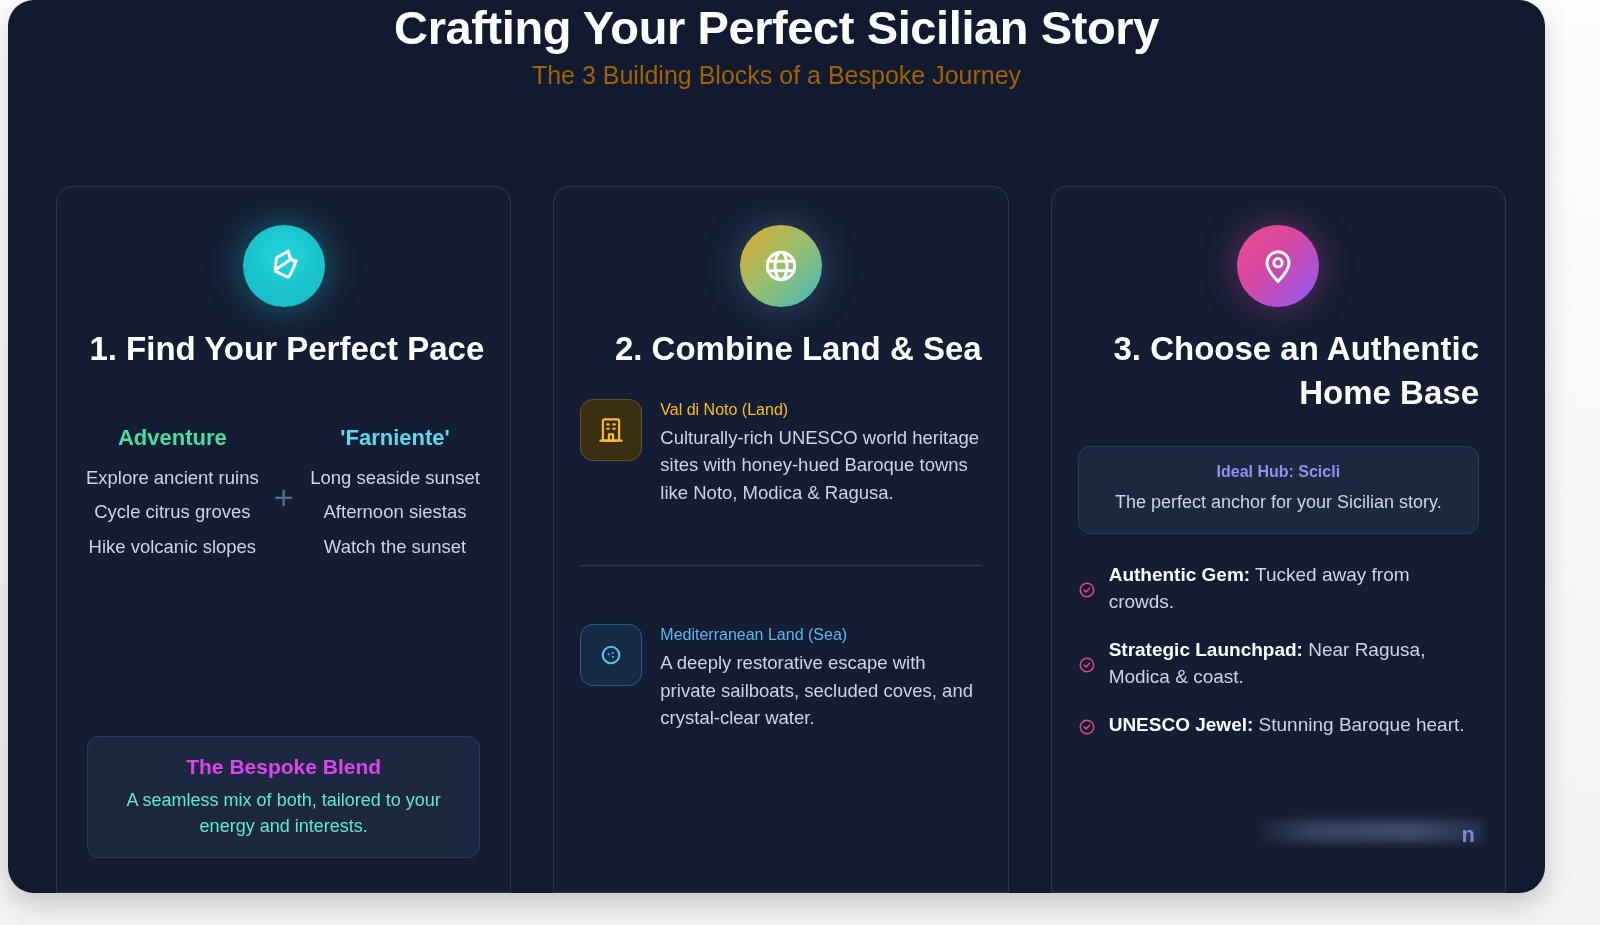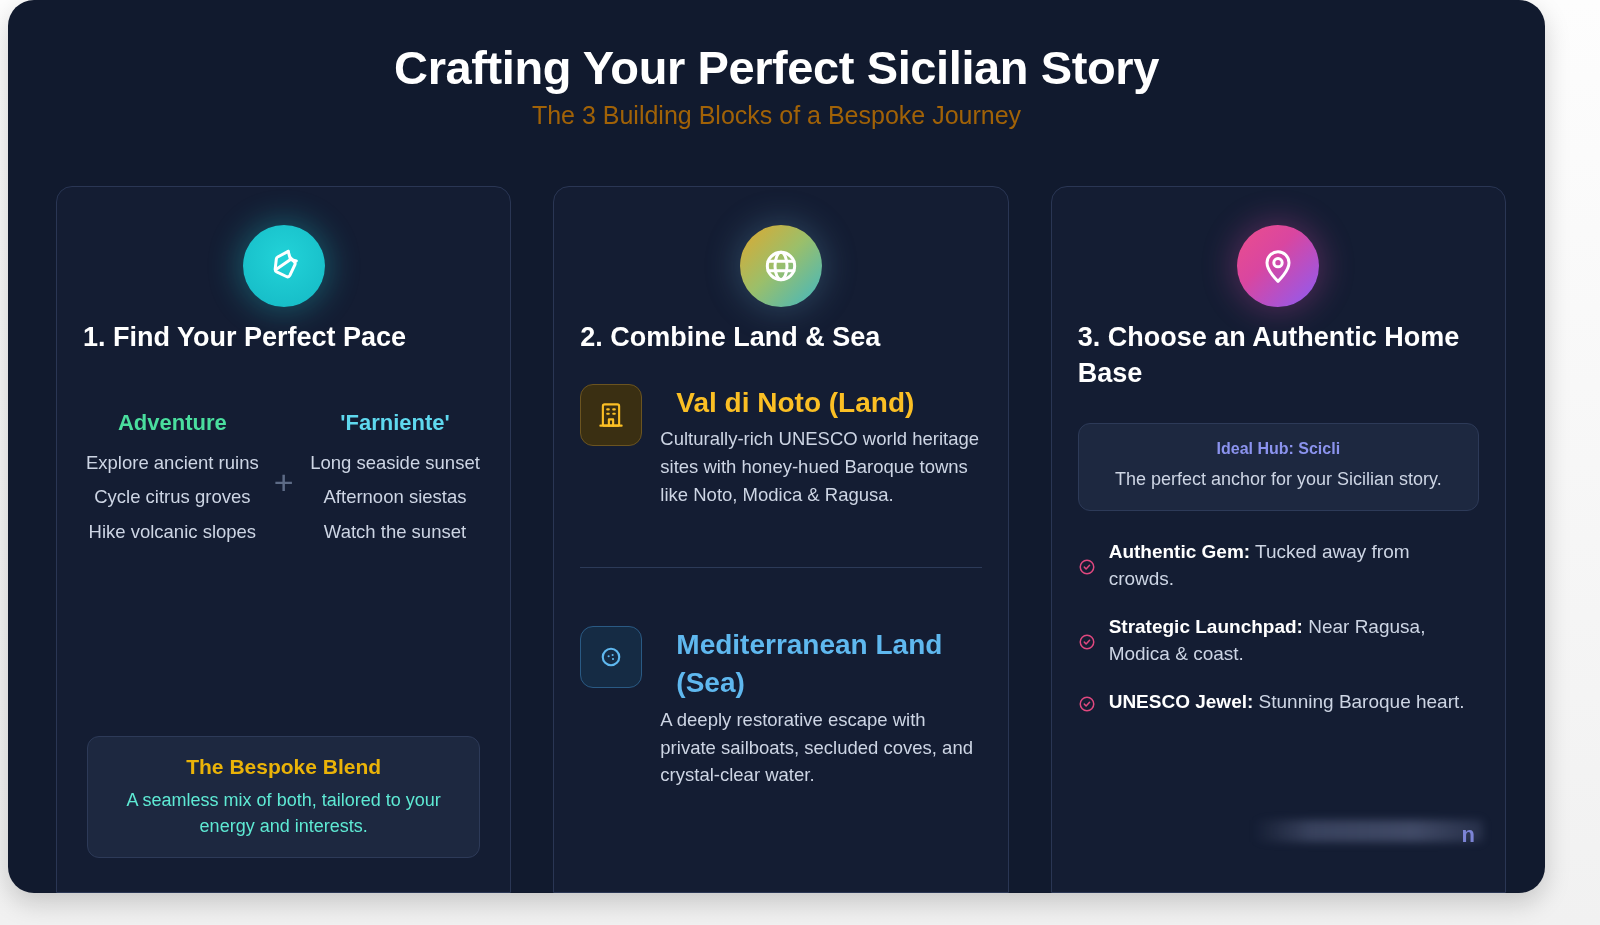--- a/index.html
+++ b/index.html
@@ -14,21 +14,21 @@
     background: linear-gradient(180deg,#fdfdfd 0%,#f1f1f1 100%);
   }
   .panel {
     position: absolute;
     left: 8px; top: 0px; width: 1537px; height: 893px;
     background: #111a2e;
     border-radius: 26px;
     overflow: hidden;
     box-shadow: 0 10px 26px rgba(0,0,0,.18);
   }
-  .header { padding-top: 40px; text-align: center; }
+  .header { text-align: center; }
   .title {
     font-size: 47px; font-weight: 700; color: #ffffff;
     letter-spacing: -0.4px;
   }
   .subtitle {
     margin-top: 6px; font-size: 25px; color: #a16207; font-weight: 400;
   }
   .cards {
     position: absolute; left: 48px; top: 186px;
     width: 1450px; display: flex; gap: 42px;
@@ -48,54 +48,54 @@
     display: flex; align-items: center; justify-content: center;
   }
   .ic1 { background: radial-gradient(circle at 50% 40%, #22d3d8 0%, #14b8c4 100%);
          box-shadow: 0 0 30px 6px rgba(34,211,216,.28); }
   .ic2 { background: linear-gradient(135deg, #e0a82e 0%, #9bbf6a 48%, #3fb7c4 100%);
          box-shadow: 0 0 30px 6px rgba(100,160,190,.25); }
   .ic3 { background: linear-gradient(135deg, #ec4e8c 0%, #d946a0 40%, #8b5cf6 100%);
          box-shadow: 0 0 30px 6px rgba(200,70,160,.30); }
   .icon-circle svg { width: 40px; height: 40px; }
   .card-title {
-    margin-top: 13px; text-align: left;
-    font-size: 27px; font-weight: 700; color: #ffffff; line-height: 1.32;
+    margin-top: 20px; text-align: right;
+    font-size: 33px; font-weight: 700; color: #ffffff; line-height: 1.32;
   }
 
   
   .pace-grid {
     margin-top: 54px;
     display: grid; grid-template-columns: 1fr 44px 1fr; align-items: center;
   }
   .pace-col { text-align: center; }
   .pace-head { font-size: 22px; font-weight: 700; margin-bottom: 14px; }
   .pace-head.adventure { color: #4ade9e; }
   .pace-head.farniente { color: #5fd8ee; }
   .pace-item { font-size: 18.5px; color: #cdd5e4; line-height: 1.45; margin-bottom: 8px; }
   .plus { color: #5d6b86; font-size: 34px; font-weight: 300; text-align: center; line-height: 1; }
 
   .blend-box {
     position: absolute; left: 30px; right: 30px; bottom: 34px;
     background: #1d2840; border: 1px solid #2d3a58;
     border-radius: 12px; padding: 18px 22px; text-align: center;
   }
-  .blend-title { font-size: 21px; font-weight: 700; color: #eab308; margin-bottom: 8px; }
+  .blend-title { font-size: 21px; font-weight: 700; color: #d946ef; margin-bottom: 8px; }
   .blend-text { font-size: 18px; color: #5eead4; line-height: 1.45; }
 
   
   .feature { display: flex; gap: 18px; align-items: flex-start; }
   .f-icon {
     width: 62px; height: 62px; flex: 0 0 62px;
     border-radius: 13px; display: flex; align-items: center; justify-content: center;
   }
   .f-icon.land { background: #3a2f12; border: 1px solid #6b5420; }
   .f-icon.sea  { background: #152b44; border: 1px solid #2a5a84; }
   .f-icon svg { width: 30px; height: 30px; }
-  .f-title { font-size: 28px; font-weight: 700; line-height: 1.38; margin-left: 16px; }
+  .f-title { font-size: 16px; font-weight: 400; line-height: 1.38; }
   .f-title.land { color: #fbbf24; }
   .f-title.sea  { color: #5fb8ef; }
   .f-desc { margin-top: 3px; font-size: 18.5px; color: #cdd5e4; line-height: 1.5; }
   .divider { height: 1px; background: #2c3a58; margin: 58px 0 58px 0; }
   .feature-block-1 { margin-top: 28px; }
 
   
   .hub-box {
     margin-top: 32px; background: #1d2840; border: 1px solid #2d3a58;
     border-radius: 12px; padding: 16px 20px 18px; text-align: center;

